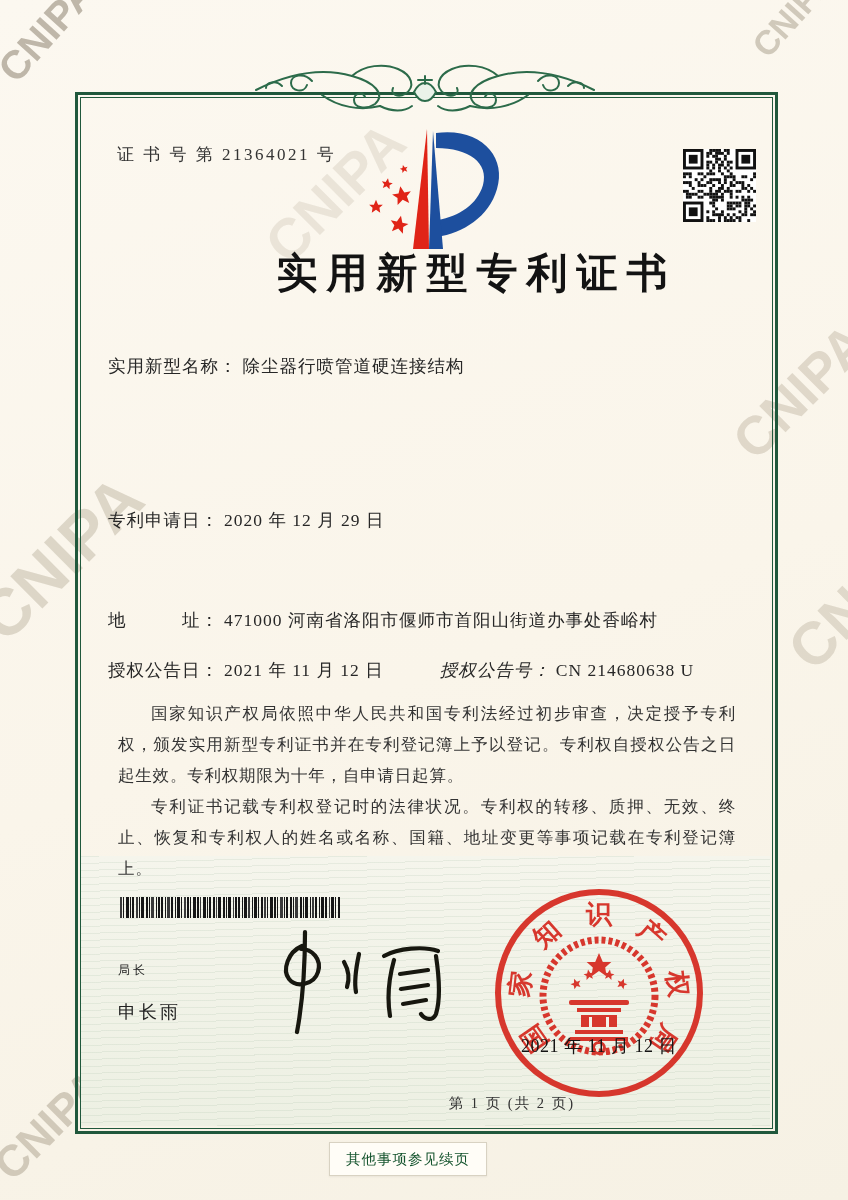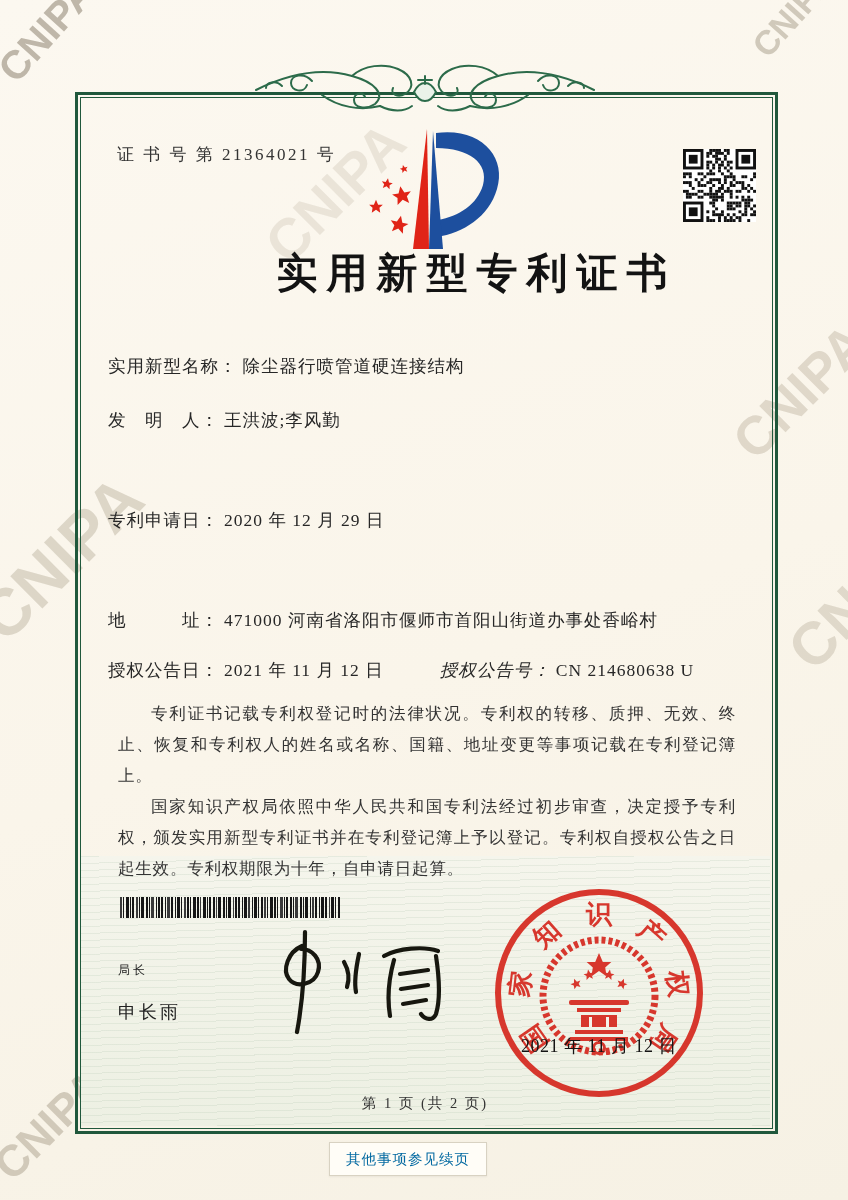--- a/index.html
+++ b/index.html
@@ -49,24 +49,24 @@
              letter-spacing:.8px;color:#333;text-align:justify;z-index:4;}
   .body-text p{margin:0;text-indent:2em;}
   
   .barcode{position:absolute;left:120px;top:897px;width:222px;height:21px;z-index:4;}
   .officer-title{position:absolute;left:118px;top:962px;font-size:12px;letter-spacing:3px;color:#222;z-index:4;}
   .officer-name{position:absolute;left:118px;top:1000px;font-size:18px;letter-spacing:3px;color:#222;z-index:4;}
   .signature{position:absolute;left:238px;top:926px;width:220px;height:112px;z-index:5;}
   .seal{position:absolute;left:490px;top:884px;width:218px;height:218px;z-index:6;}
   .seal-date{position:absolute;left:0;top:150px;width:100%;text-align:center;font-size:18px;
              color:#141414;letter-spacing:.5px;font-weight:500;}
-  .page-info{position:absolute;left:275px;top:1094px;width:300px;text-align:center;
+  .page-info{position:absolute;left:275px;top:1094px;width:300px;text-align:right;
              font-size:14.5px;letter-spacing:2px;color:#333;z-index:4;}
   .note-box{position:absolute;left:329px;top:1142px;width:156px;height:32px;line-height:32px;
-            text-align:center;font-size:14.5px;letter-spacing:1px;color:#0369a1;
+            text-align:center;font-size:14.5px;letter-spacing:1px;color:#14532d;
             background:#fffdf7;border:1px solid #d8d2c2;box-shadow:0 1px 2px rgba(0,0,0,.06);z-index:4;}
 </style>
 </head>
 <body>
 
 <div class="page">
 
   <span class="wm wm1">CNIPA</span>
   <span class="wm wm2">CNIPA</span>
   <span class="wm wm3">CNIPA</span>
@@ -331,36 +331,33 @@
         <rect x="0" y="52.56" width="20.439999999999998" height="20.439999999999998" fill="#111"></rect>
         <rect x="2.92" y="55.48" width="14.6" height="14.6" fill="#fff"></rect>
         <rect x="5.84" y="58.4" width="8.76" height="8.76" fill="#111"></rect>
       </svg></div>
 
   <div class="title">实用新型专利证书</div>
 
   <div class="row r1">
     <span class="lab">实用新型名称：</span><span class="val">除尘器行喷管道硬连接结构</span>
   </div>
-  <div class="row r2">
-    <span class="lab">发　明　人：</span><span class="val">王洪波;李风勤</span>
-  </div>
   <div class="row r4">
     <span class="lab">专利申请日：</span><span class="val">2020 年 12 月 29 日</span>
   </div>
   <div class="row r6">
     <span class="lab">地　　　址：</span><span class="val">471000 河南省洛阳市偃师市首阳山街道办事处香峪村</span>
   </div>
   <div class="row r7">
     <span class="lab">授权公告日：</span><span class="val">2021 年 11 月 12 日</span><span class="lab pair2">授权公告号：</span><span class="val">CN 214680638 U</span>
   </div>
 
   <div class="body-text">
+    <p>国家知识产权局依照中华人民共和国专利法经过初步审查，决定授予专利权，颁发实用新型专利证书并在专利登记簿上予以登记。专利权自授权公告之日起生效。专利权期限为十年，自申请日起算。</p>
     <p>专利证书记载专利权登记时的法律状况。专利权的转移、质押、无效、终止、恢复和专利权人的姓名或名称、国籍、地址变更等事项记载在专利登记簿上。</p>
-    <p>国家知识产权局依照中华人民共和国专利法经过初步审查，决定授予专利权，颁发实用新型专利证书并在专利登记簿上予以登记。专利权自授权公告之日起生效。专利权期限为十年，自申请日起算。</p>
   </div>
 
   <div class="barcode"><svg width="222" height="21" viewBox="0 0 222 21">
         <rect x="0" y="0" width="2" height="21" fill="#3a3a3a"></rect>
         <rect x="3" y="0" width="1" height="21" fill="#161616"></rect>
         <rect x="6" y="0" width="3" height="21" fill="#161616"></rect>
         <rect x="10" y="0" width="1" height="21" fill="#161616"></rect>
         <rect x="12" y="0" width="2" height="21" fill="#161616"></rect>
         <rect x="16" y="0" width="2" height="21" fill="#3a3a3a"></rect>
         <rect x="19" y="0" width="1" height="21" fill="#161616"></rect>

